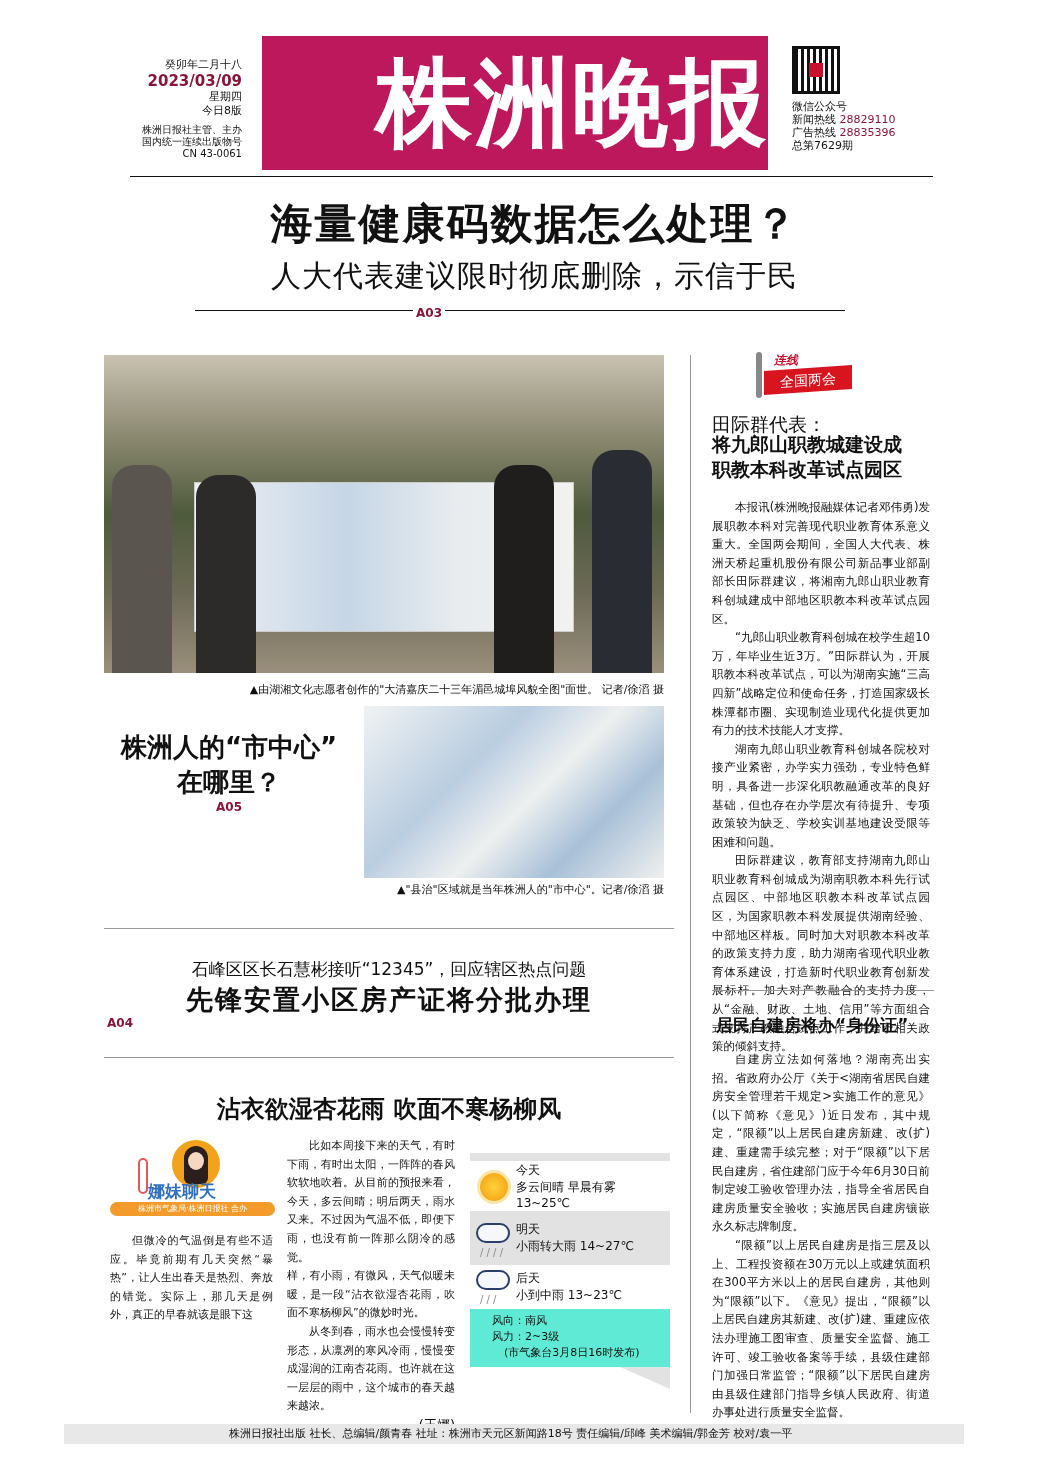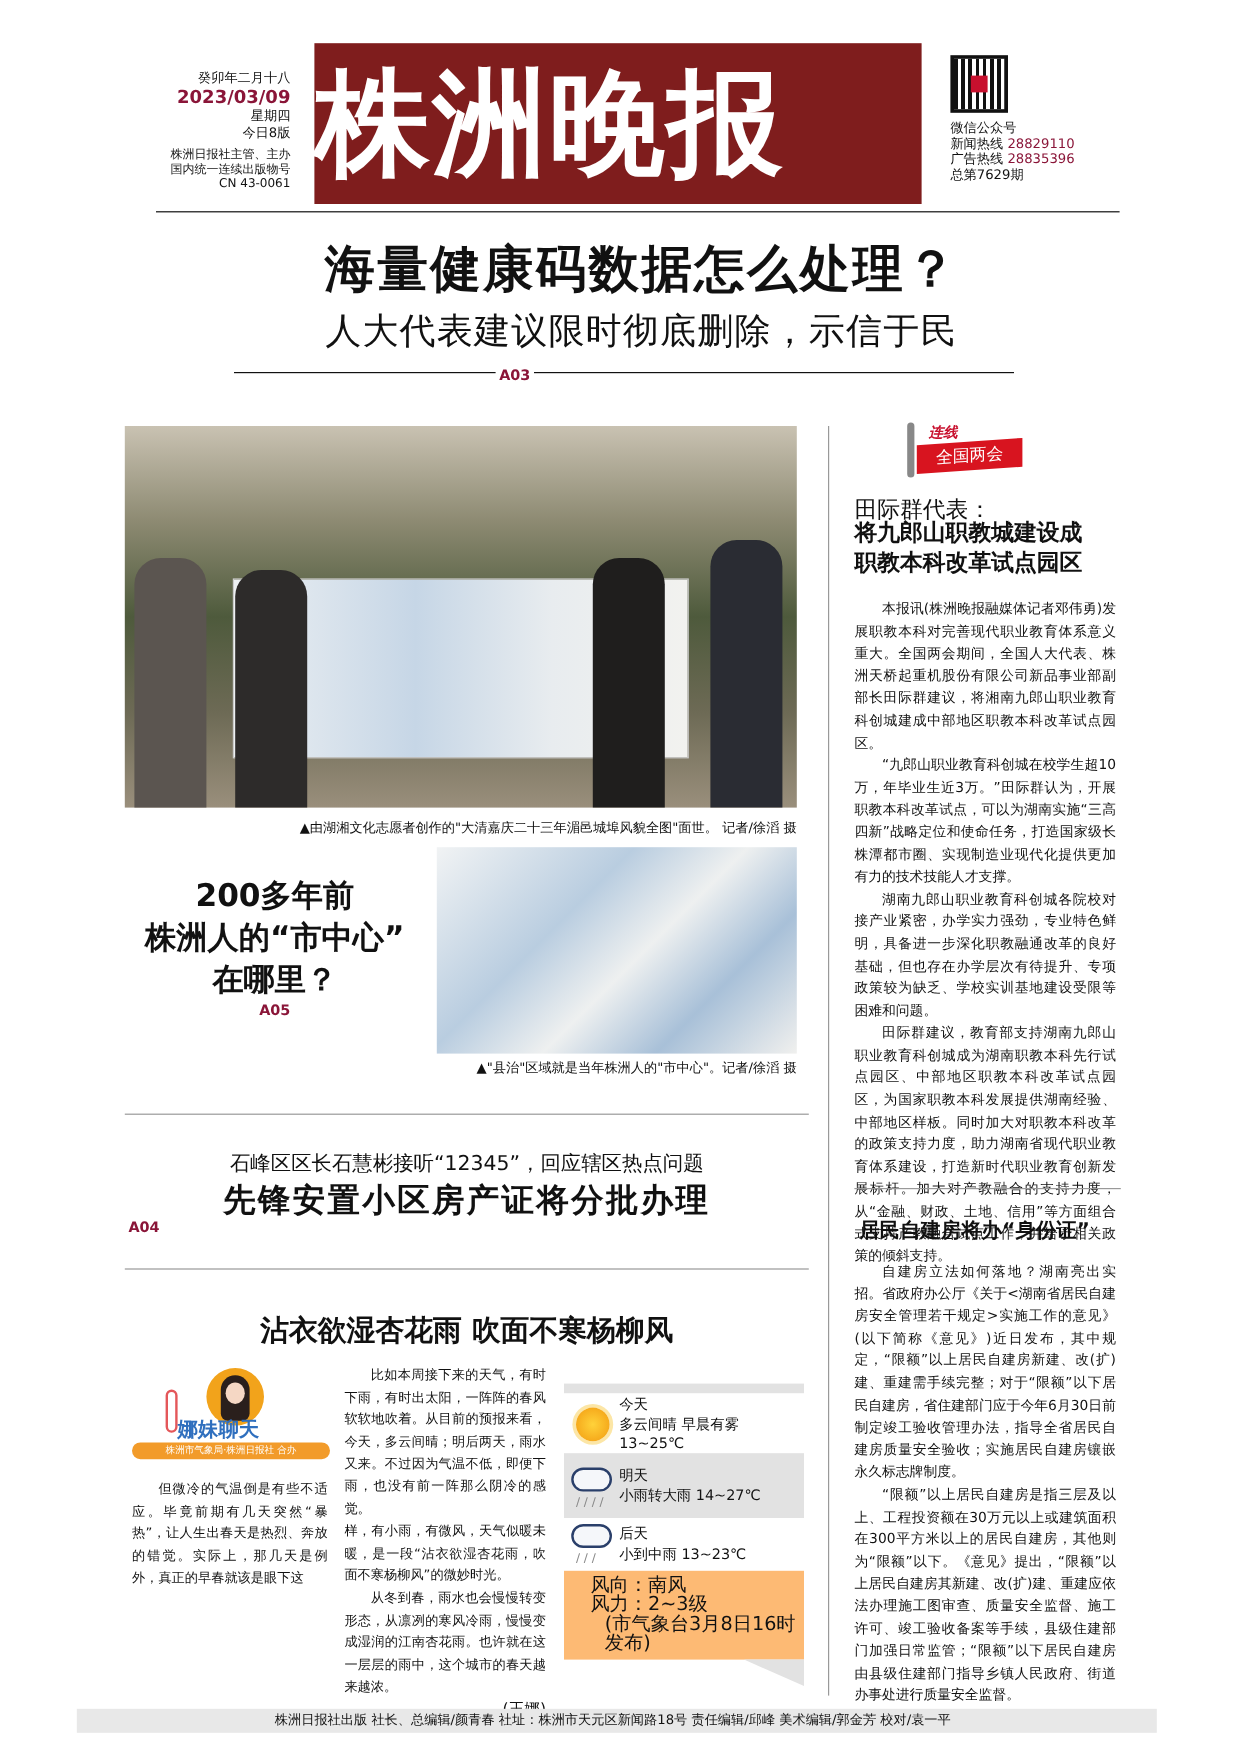--- a/index.html
+++ b/index.html
@@ -1,21 +1,21 @@
 <!DOCTYPE html>
 <html><head>
 <meta charset="utf-8">
 <style>
 *{box-sizing:border-box;margin:0;padding:0}
 body{width:1039px;height:1459px;background:#fff;font-family:"DejaVu Sans",sans-serif;color:#111;position:relative;overflow:hidden}
 .abs{position:absolute}
 .meta-left{left:130px;top:58px;width:112px;text-align:right;font-size:11px;line-height:14px}
 .meta-left .date{font-size:15px;font-weight:bold;color:#8a1538;line-height:18px}
 .meta-left .small{font-size:10px;line-height:12px}
-.masthead{left:262px;top:36px;width:506px;height:134px;background:#7f1d1d;display:flex;align-items:center;justify-content:flex-start}
+.masthead{left:262px;top:36px;width:506px;height:134px;background:#be185d;display:flex;align-items:center;justify-content:flex-end}
 .masthead span{font-family:"DejaVu Serif",serif;font-weight:bold;font-size:96px;color:#fff;letter-spacing:2px;line-height:1}
 .qr{left:792px;top:46px;width:48px;height:48px;background:
  repeating-linear-gradient(90deg,#111 0 3px,#fff 3px 6px),#fff;border:3px solid #111}
 .qr .dot{position:absolute;left:14px;top:14px;width:14px;height:14px;background:#c8102e}
 .meta-right{left:792px;top:100px;font-size:11px;line-height:13px}
 .meta-right .num{color:#8a1538}
 .rule{height:1px;background:#111}
 .headline{left:15px;width:1039px;text-align:center}
 .h1{top:196px;font-size:42px;font-weight:bold;letter-spacing:2px}
 .h1sub{top:256px;font-size:30px;letter-spacing:1px}
@@ -78,21 +78,20 @@
     <div style="position:absolute;right:20px;top:10px;writing-mode:vertical-rl;font-family:'DejaVu Serif',serif;font-size:18px;color:#333">長沙府湘潭城全圖</div>
   </div>
   <div class="person" style="left:8px;top:110px;height:208px"></div>
   <div class="person" style="left:92px;top:120px;height:198px;background:#2d2b2a"></div>
   <div class="person" style="left:390px;top:110px;height:208px;background:#1f1e1d"></div>
   <div class="person" style="left:488px;top:95px;height:223px;background:#2a2c33"></div>
 </div>
 <div class="abs caption" style="left:104px;top:682px;width:560px">▲由湖湘文化志愿者创作的"大清嘉庆二十三年湄邑城埠风貌全图"面世。  记者/徐滔 摄</div>
 
 <div class="abs h2">
-  <div>200多年前</div>
   <div>株洲人的“市中心”</div>
   <div>在哪里？</div>
   <div style="font-size:12px;line-height:14px"><span class="pageref">A05</span></div>
 </div>
 
 <div class="abs photo2"></div>
 <div class="abs caption" style="left:364px;top:882px;width:300px">▲"县治"区域就是当年株洲人的"市中心"。记者/徐滔 摄</div>
 
 <div class="abs rule" style="left:104px;top:928px;width:570px;background:#999"></div>
 
@@ -149,21 +148,21 @@
   <div class="wrow" style="height:44px">
     <div class="wicon">
         <div style="position:absolute;left:6px;top:6px;width:34px;height:20px;border-radius:12px;background:#f5f7fa;border:2px solid #2a3f6a"></div>
         <div style="position:absolute;left:10px;top:30px;font-size:10px;color:#888">/ / /</div>
       </div>
     <div>
         <div>后天</div>
         <div><span>小到中雨</span>    <span>13~23℃</span></div>
       </div>
   </div>
-  <div style="background:#fdba74;padding:4px 0 6px 22px;font-size:16px;line-height:16px">
+  <div style="background:#5eead4;padding:4px 0 6px 22px;font-size:11px;line-height:16px">
     <div>风向：南风</div>
     <div>风力：2~3级</div>
     <div style="padding-left:12px">(市气象台3月8日16时发布)</div>
   </div>
   <div style="margin-left:150px;width:0;height:0;border-top:22px solid #e2e2e2;border-left:50px solid transparent"></div>
 </div>
 
 <div class="abs vline" style="left:690px;top:355px;height:1058px"></div>
 
 <div class="abs badge">

